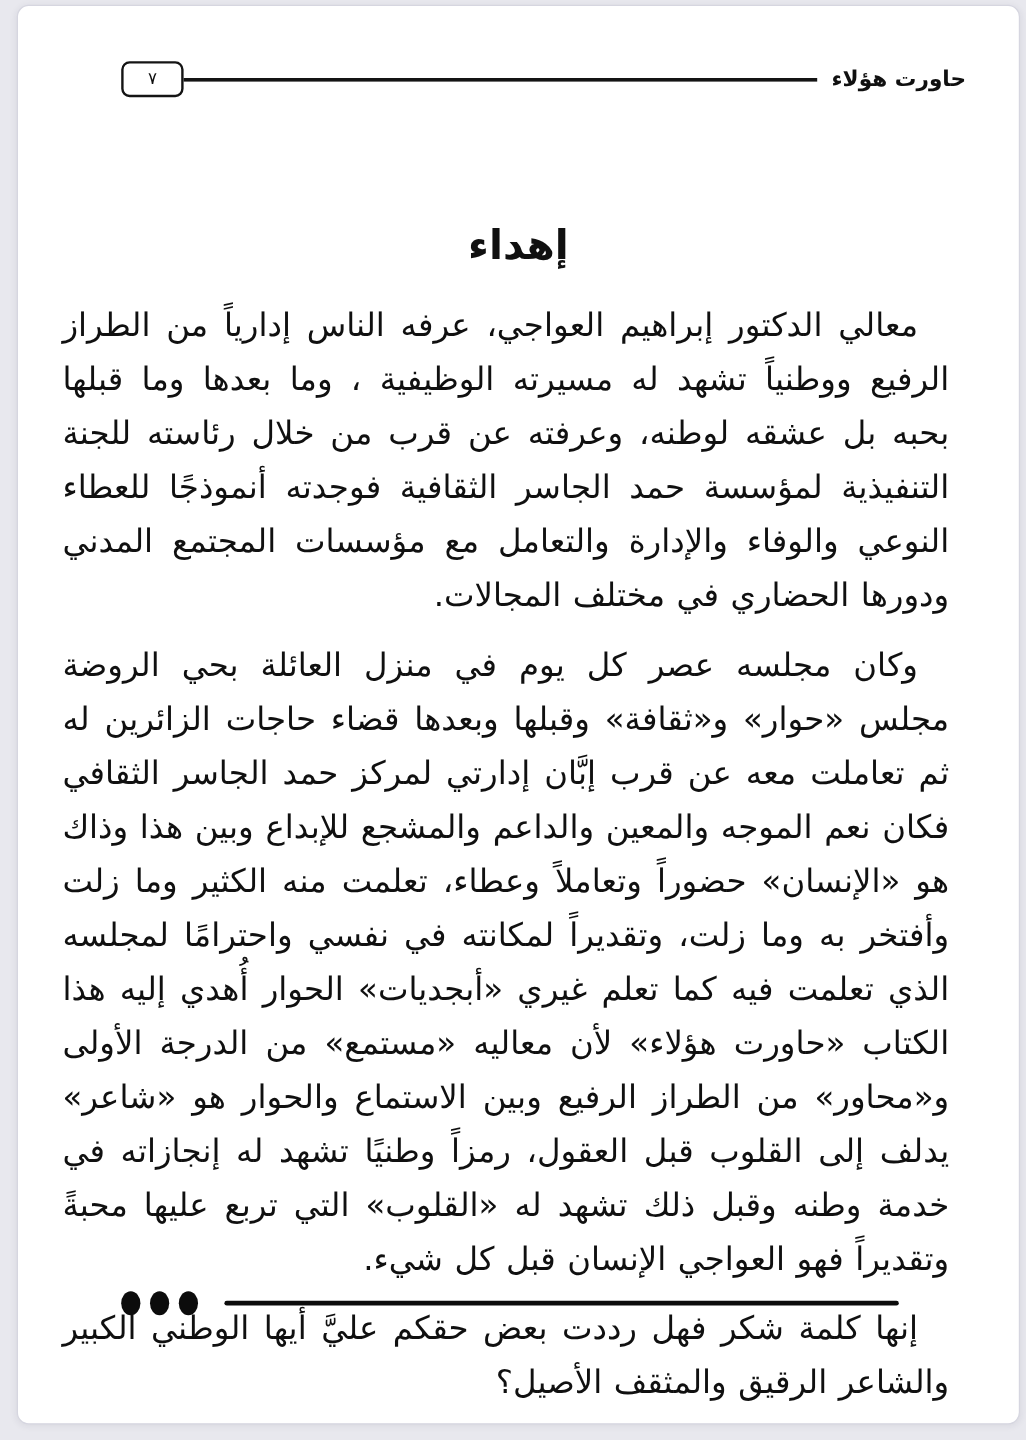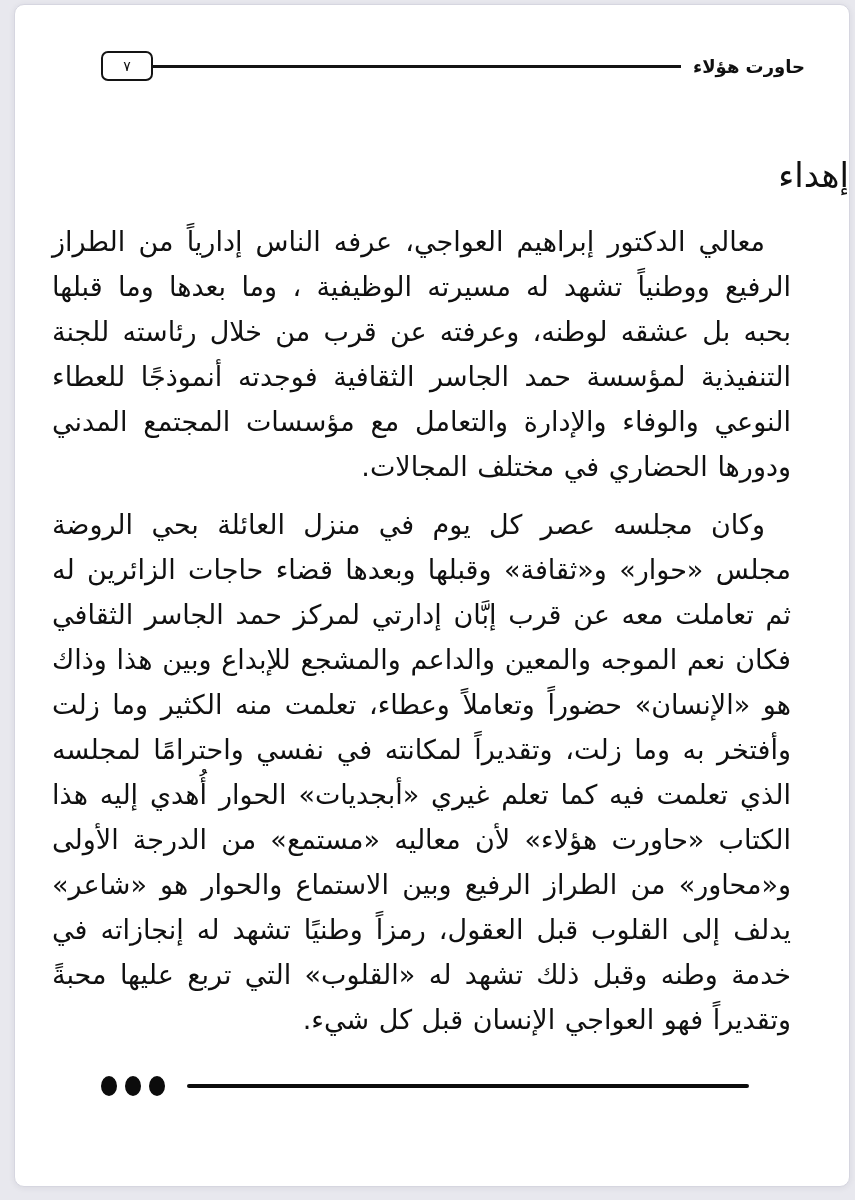--- a/index.html
+++ b/index.html
@@ -53,24 +53,24 @@
     height: 24px;
     display: flex;
     align-items: center;
     justify-content: center;
     font-size: 14px;
     padding: 1px 2px;
     background: #fff;
   }
   
   .doc-title {
-    margin-top: 70px;
-    text-align: right;
+    margin-top: 100px;
+    text-align: center;
     font-size: 34px;
-    font-weight: normal;
+    font-weight: bold;
     line-height: 48px;
   }
   
   .body-text {
     direction: rtl;
     margin: 20px 58px 0 37px;
   }
   .body-text p {
     font-size: 27px;
     line-height: 45px;
@@ -119,20 +119,21 @@
     <div class="page-number-badge">
       <span>٧</span>
     </div>
   </div>
 
   <div class="doc-title">إهداء</div>
 
   <div class="body-text">
     <p>معالي الدكتور إبراهيم العواجي، عرفه الناس إدارياً من الطراز الرفيع ووطنياً تشهد له مسيرته الوظيفية ، وما بعدها وما قبلها بحبه بل عشقه لوطنه، وعرفته عن قرب من خلال رئاسته للجنة التنفيذية لمؤسسة حمد الجاسر الثقافية فوجدته أنموذجًا للعطاء النوعي والوفاء والإدارة والتعامل مع مؤسسات المجتمع المدني ودورها الحضاري في مختلف المجالات.</p>
     <p>وكان مجلسه عصر كل يوم في منزل العائلة بحي الروضة مجلس «حوار» و«ثقافة» وقبلها وبعدها قضاء حاجات الزائرين له ثم تعاملت معه عن قرب إبَّان إدارتي لمركز حمد الجاسر الثقافي فكان نعم الموجه والمعين والداعم والمشجع للإبداع وبين هذا وذاك هو «الإنسان» حضوراً وتعاملاً وعطاء، تعلمت منه الكثير وما زلت وأفتخر به وما زلت، وتقديراً لمكانته في نفسي واحترامًا لمجلسه الذي تعلمت فيه كما تعلم غيري «أبجديات» الحوار أُهدي إليه هذا الكتاب «حاورت هؤلاء» لأن معاليه «مستمع» من الدرجة الأولى و«محاور» من الطراز الرفيع وبين الاستماع والحوار هو «شاعر» يدلف إلى القلوب قبل العقول، رمزاً وطنيًا تشهد له إنجازاته في خدمة وطنه وقبل ذلك تشهد له «القلوب» التي تربع عليها محبةً وتقديراً فهو العواجي الإنسان قبل كل شيء.</p>
+    <p>إنها كلمة شكر فهل رددت بعض حقكم عليَّ أيها الوطني الكبير والشاعر الرقيق والمثقف الأصيل؟</p>
   </div>
 
   <div class="footer">
     <div class="dots">
       <span class="dot"></span>
       <span class="dot"></span>
       <span class="dot"></span>
     </div>
     <div class="footer-rule"></div>
   </div>

